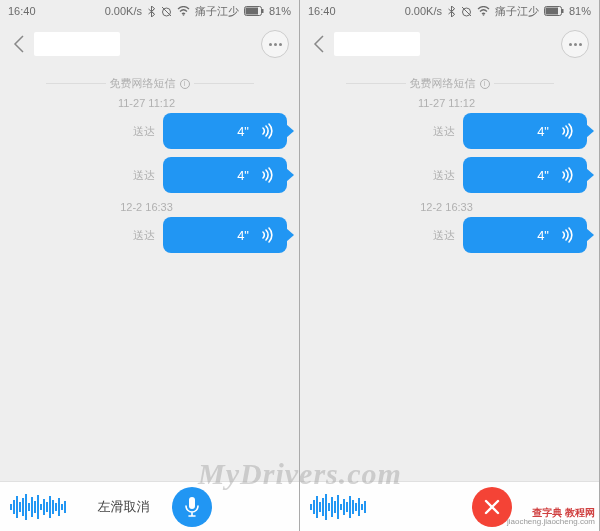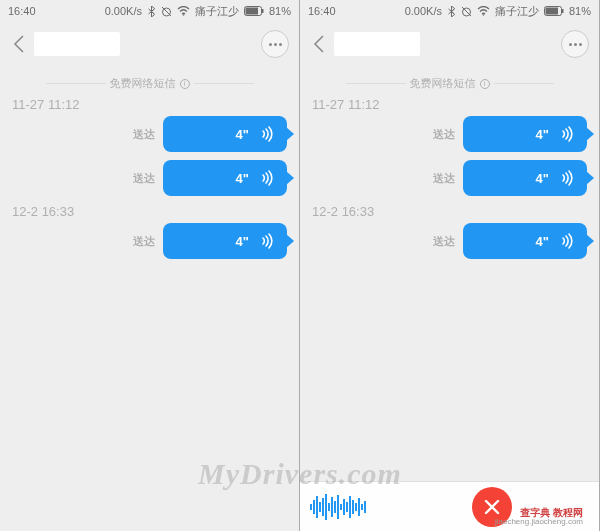--- a/index.html
+++ b/index.html
@@ -21,41 +21,41 @@
   .nav .more { position: absolute; right: 10px; width: 28px; height: 28px; border: 1px solid #ccc; border-radius: 50%; display: flex; align-items: center; justify-content: center; color: #888; background: #f5f5f5; }
   .nav .more span { display: flex; gap: 2px; }
   .nav .more i { width: 3px; height: 3px; background: #888; border-radius: 50%; }
 
   
   .content { flex: 1; background: #eeeeee; padding: 10px 12px 0 12px; position: relative; }
   .banner { text-align: center; color: #b0b0b0; font-size: 11px; display: flex; align-items: center; justify-content: center; gap: 4px; margin-bottom: 4px; }
   .banner .line { flex: 1; height: 1px; background: #dcdcdc; max-width: 60px; }
   .banner .info-ico { width: 10px; height: 10px; border: 1px solid #b0b0b0; border-radius: 50%; display: inline-flex; align-items: center; justify-content: center; font-size: 7px; line-height: 1; }
 
-  .timestamp { text-align: left; color: #b0b0b0; font-size: 13px; padding-right: 6px; margin-top: 6px; margin-bottom: 4px; }
-
-  .row { display: flex; justify-content: flex-end; align-items: center; margin-bottom: 8px; font-weight: bold; }
+  .timestamp { text-align: center; color: #b0b0b0; font-size: 11px; padding-right: 6px; margin-top: 6px; margin-bottom: 4px; }
+
+  .row { display: flex; justify-content: flex-end; align-items: center; margin-bottom: 8px; }
   .status-txt { color: #b0b0b0; font-size: 11px; margin-right: 8px; }
   .bubble { background: #2196f3; color: #fff; height: 36px; border-radius: 8px; display: flex; align-items: center; justify-content: flex-end; padding: 0 12px; width: 124px; position: relative; font-size: 13px; gap: 10px; }
   .bubble::after { content: ""; position: absolute; right: -7px; top: 11px; width: 0; height: 0; border-left: 8px solid #2196f3; border-top: 7px solid transparent; border-bottom: 7px solid transparent; }
   .wave-ico { display: inline-flex; align-items: center; }
 
   
   .footer { height: 50px; background: #fefefe; display: flex; align-items: center; justify-content: center; position: relative; border-top: 1px solid #e0e0e0; }
   .footer .waveform { position: absolute; left: 10px; display: flex; align-items: center; gap: 1px; height: 28px; }
   .footer .waveform i { width: 2px; background: #2196f3; display: block; }
   .footer .hint { font-size: 13px; color: #444; position: absolute; left: 50%; transform: translateX(-100%); }
   .footer .mic, .footer .cancel { width: 40px; height: 40px; border-radius: 50%; display: flex; align-items: center; justify-content: center; }
   .footer .mic { background: #2196f3; margin-left: 84px; }
 
   .footer2 { height: 50px; background: #fefefe; display: flex; align-items: center; position: relative; border-top: 1px solid #e0e0e0; padding: 0 10px; }
   .footer2 .waveform { display: flex; align-items: center; gap: 1px; height: 28px; margin-right: auto; }
   .footer2 .waveform i { width: 2px; background: #2196f3; display: block; }
   .footer2 .cancel { width: 40px; height: 40px; border-radius: 50%; display: flex; align-items: center; justify-content: center; background: #f44336; position: absolute; left: 50%; transform: translateX(-50%); margin-left: 42px; }
-  .footer2 .wm { position: absolute; right: 16px; bottom: 4px; font-size: 8px; color: #999; line-height: 1.1; text-align: right; }
+  .footer2 .wm { position: absolute; right: 4px; bottom: 4px; font-size: 8px; color: #999; line-height: 1.1; text-align: right; }
   .global-wm { position: absolute; bottom: 40px; left: 0; width: 600px; text-align: center; font-size: 30px; font-style: italic; font-weight: bold; color: rgba(160,160,160,0.45); letter-spacing: 1px; pointer-events: none; font-family: Georgia, "Times New Roman", serif; z-index: 10; }
 </style>
 </head>
 <body>
 
 <div class="phone">
 
   <div class="status">
     <span class="left">16:40</span>
     <span class="right">
@@ -144,20 +144,50 @@
         <span>4"</span>
         <span class="wave-ico">
           <svg width="16" height="16" viewBox="0 0 16 16">
               <path d="M4 5a4 4 0 0 1 0 6M7 3a7 7 0 0 1 0 10M10 1a10 10 0 0 1 0 14" stroke="#fff" stroke-width="1.6" fill="none" stroke-linecap="round"></path>
             </svg>
         </span>
       </div>
     </div>
   </div>
 
+  <div class="footer">
+    <div class="waveform">
+      <i style="height:6px"></i>
+        <i style="height:14px"></i>
+        <i style="height:22px"></i>
+        <i style="height:10px"></i>
+        <i style="height:18px"></i>
+        <i style="height:26px"></i>
+        <i style="height:8px"></i>
+        <i style="height:20px"></i>
+        <i style="height:12px"></i>
+        <i style="height:24px"></i>
+        <i style="height:6px"></i>
+        <i style="height:16px"></i>
+        <i style="height:10px"></i>
+        <i style="height:22px"></i>
+        <i style="height:14px"></i>
+        <i style="height:8px"></i>
+        <i style="height:18px"></i>
+        <i style="height:6px"></i>
+        <i style="height:12px"></i>
+    </div>
+    <span class="hint">左滑取消</span>
+    <div class="mic">
+      <svg width="20" height="24" viewBox="0 0 20 24">
+          <rect x="7" y="2" width="6" height="12" rx="3" fill="#fff"></rect>
+          <path d="M4 11a6 6 0 0 0 12 0M10 17v4M7 21h6" stroke="#fff" stroke-width="1.6" fill="none" stroke-linecap="round"></path>
+        </svg>
+    </div>
+  </div>
 </div>
 
 <div class="phone">
 
   <div class="status">
     <span class="left">16:40</span>
     <span class="right">
       <span>0.00K/s</span>
       <span class="ico">
         <svg width="9" height="11" viewBox="0 0 9 11">

